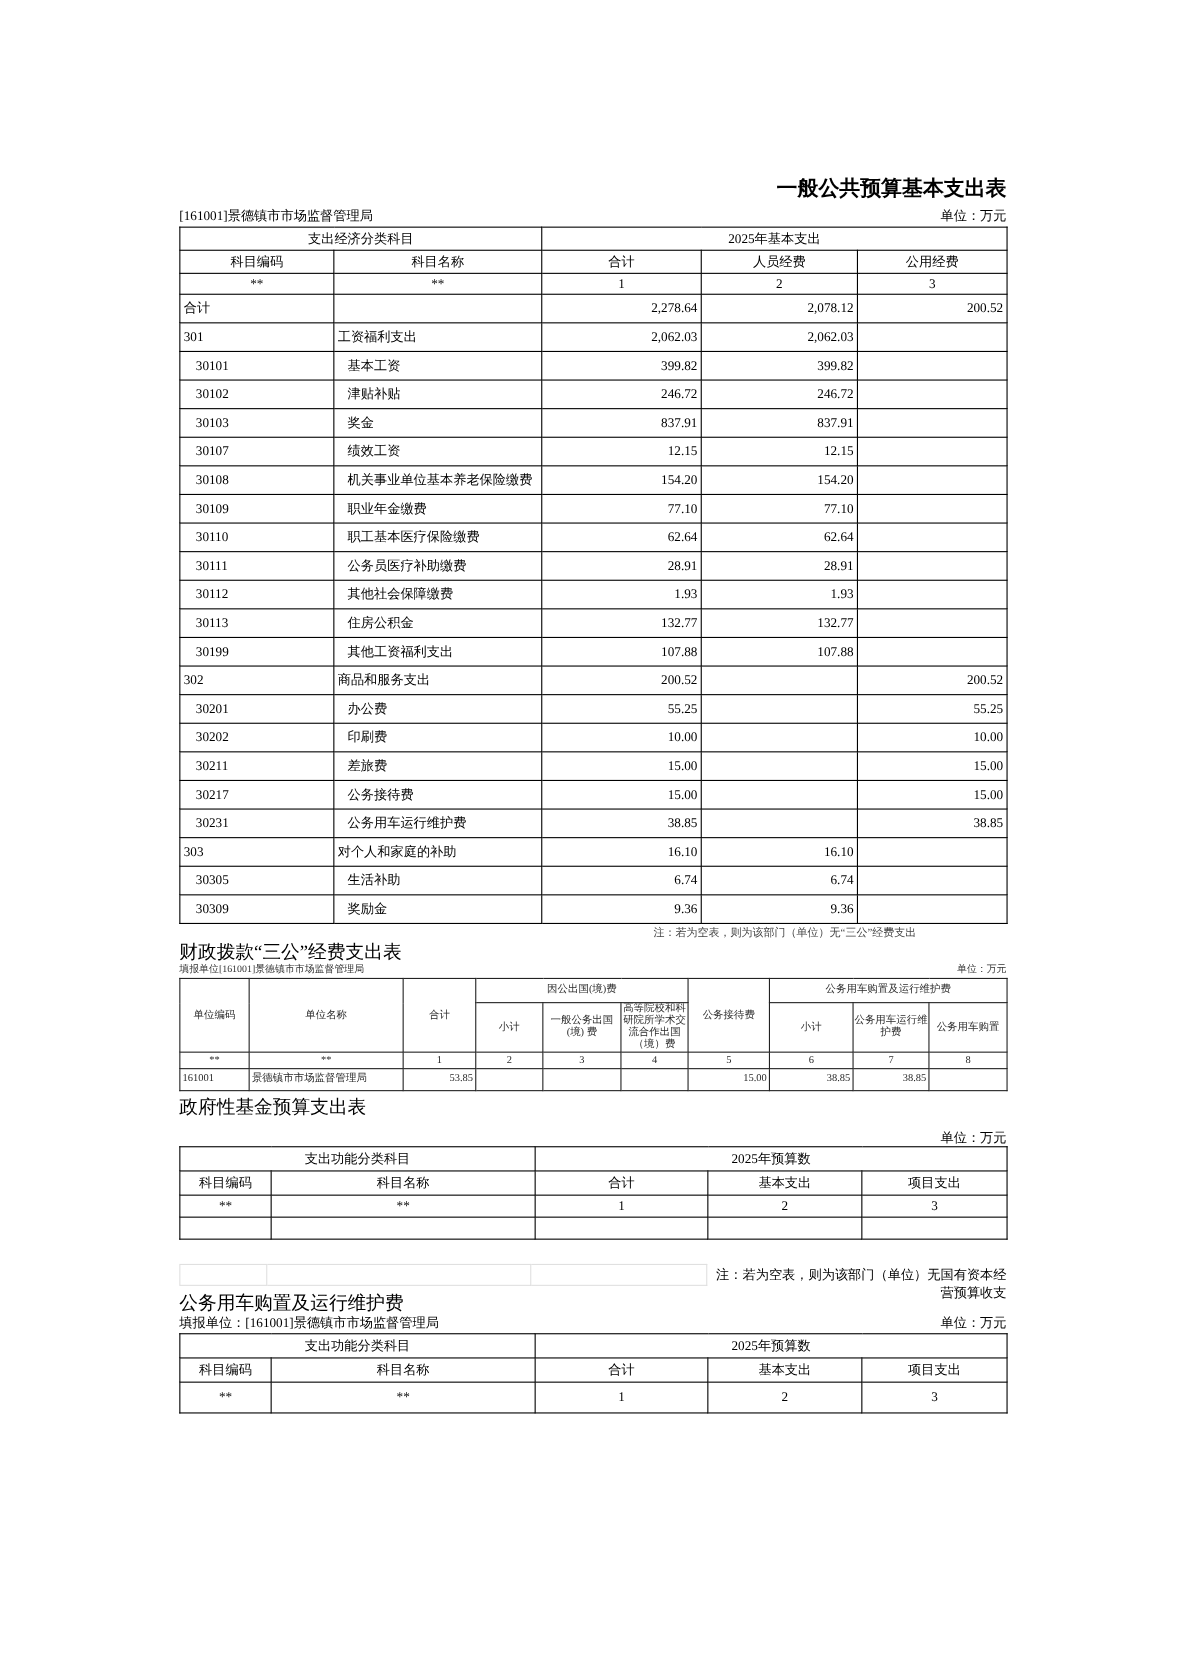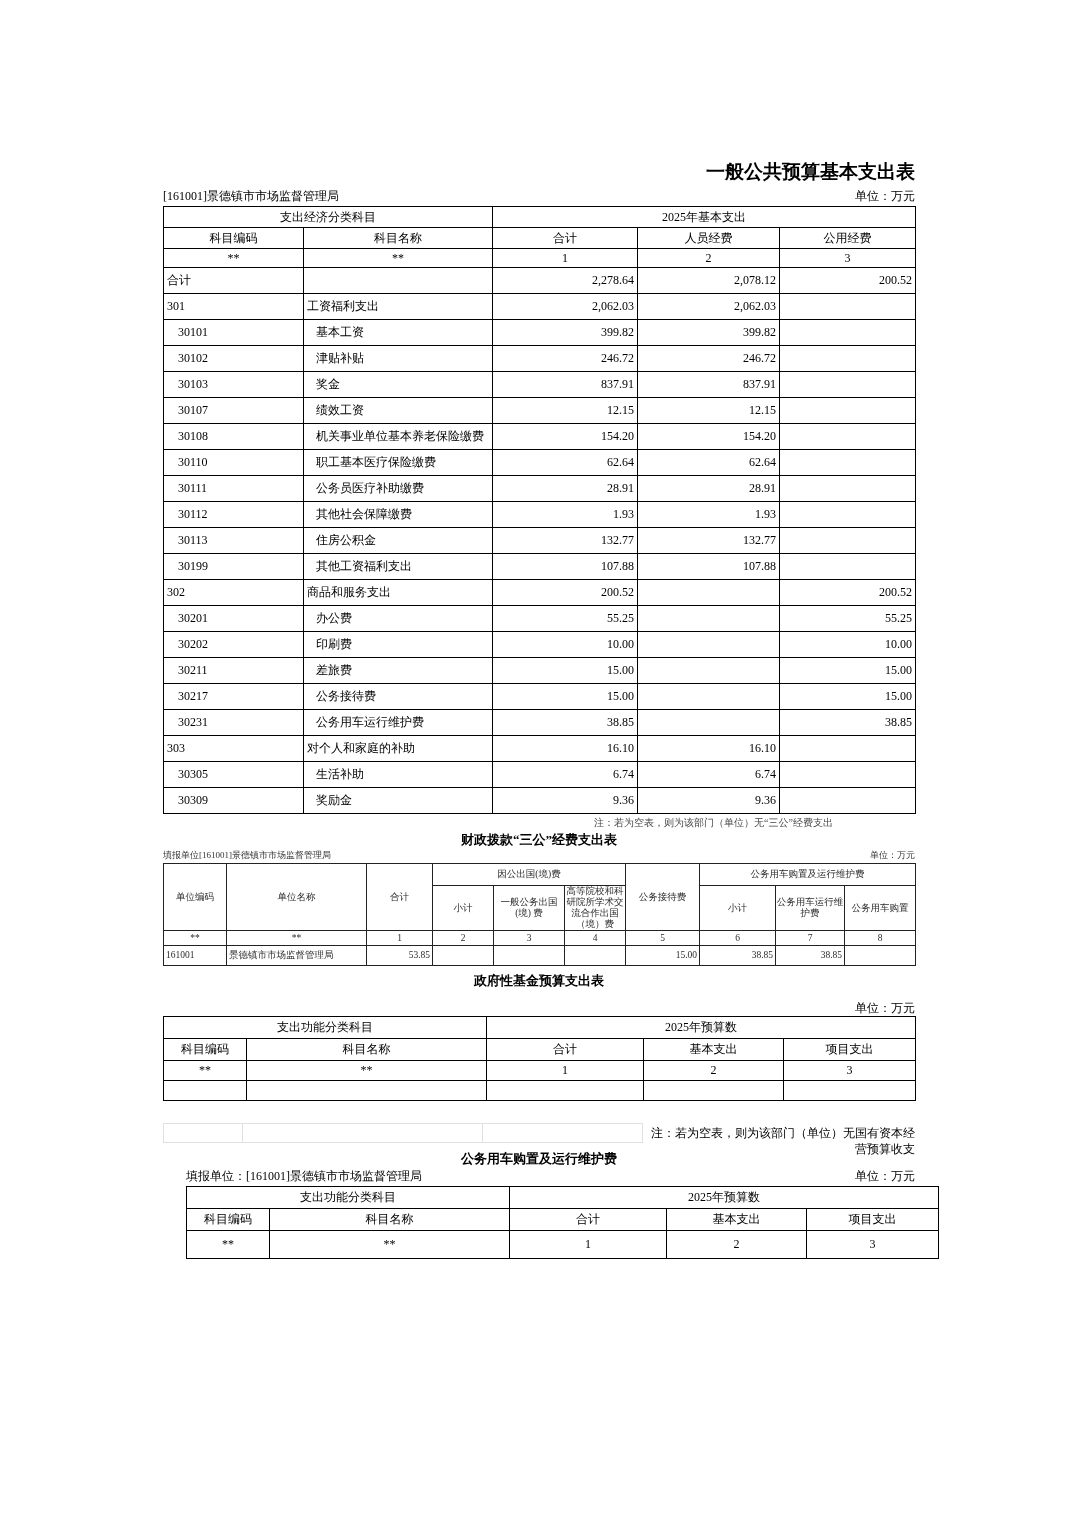--- a/index.html
+++ b/index.html
@@ -5,21 +5,21 @@
   html,body { margin:0; padding:0; background:#ffffff; }
   body {
     width:1074px; height:1520px; overflow:hidden;
     font-family:"Liberation Serif","DejaVu Serif",serif;
     color:#000;
   }
   .content { position:absolute; left:163px; top:0; width:752px; }
   .spacer-top { height:161px; }
 
   .big-title { font-size:19px; font-weight:bold; text-align:right; line-height:22px; }
-  .mid-title { font-size:13px; font-weight:bold; text-align:center; line-height:21px; }
+  .mid-title { font-size:17px; font-weight:normal; line-height:21px; }
 
   .label-row { display:flex; justify-content:space-between; align-items:flex-end;
                font-size:12px; height:22px; padding-bottom:1px; }
   .label-row.small { font-size:9px; height:11px; color:#333; margin-top:1px; }
   .label-row.t4 { height:16px; font-size:12px; }
 
   table { border-collapse:collapse; table-layout:fixed; width:752px; }
   th,td { border:1px solid #000; font-weight:normal; padding:0; overflow:hidden;
           white-space:nowrap; }
   .t1 { font-size:12px; }
@@ -49,21 +49,21 @@
   .fragment .cell { height:100%; border:1px solid #e0e0e0; border-left:none; box-sizing:border-box; }
   .fragment .cell:first-child { border-left:1px solid #e0e0e0; }
   .fragment .notecell { flex:1; }
 
   .unit-only { font-size:12px; text-align:right; height:16px; line-height:16px; margin-top:9px; }
 
   .t3 { font-size:12px; }
   .t3 tr.h { height:22px; } .t3 tr.c { height:20px; } .t3 tr.e { height:20px; }
   .t3 th, .t3 td { text-align:center; }
 
-  .t4 { font-size:12px;margin-left:23px; }
+  .t4 { font-size:12px; }
   .t4 tr.h { height:22px; } .t4 tr.c { height:28px; }
   .t4 th, .t4 td { text-align:center; } .mt4 { margin-top:4px; } .mt5 { margin-top:5px; }
   .mt22 { margin-top:22px; }
 </style>
 </head>
 <body>
 
 <div class="content">
   <div class="spacer-top"></div>
 
@@ -141,20 +141,27 @@
           <td class="name lvl1">绩效工资</td>
           <td class="num">12.15</td>
           <td class="num">12.15</td>
           <td class="num">&nbsp;</td>
         </tr>
         <tr>
           <td class="code lvl1">30108</td>
           <td class="name lvl1">机关事业单位基本养老保险缴费</td>
           <td class="num">154.20</td>
           <td class="num">154.20</td>
+          <td class="num">&nbsp;</td>
+        </tr>
+        <tr>
+          <td class="code lvl1">30109</td>
+          <td class="name lvl1">职业年金缴费</td>
+          <td class="num">77.10</td>
+          <td class="num">77.10</td>
           <td class="num">&nbsp;</td>
         </tr>
         <tr>
           <td class="code lvl1">30110</td>
           <td class="name lvl1">职工基本医疗保险缴费</td>
           <td class="num">62.64</td>
           <td class="num">62.64</td>
           <td class="num">&nbsp;</td>
         </tr>
         <tr>

